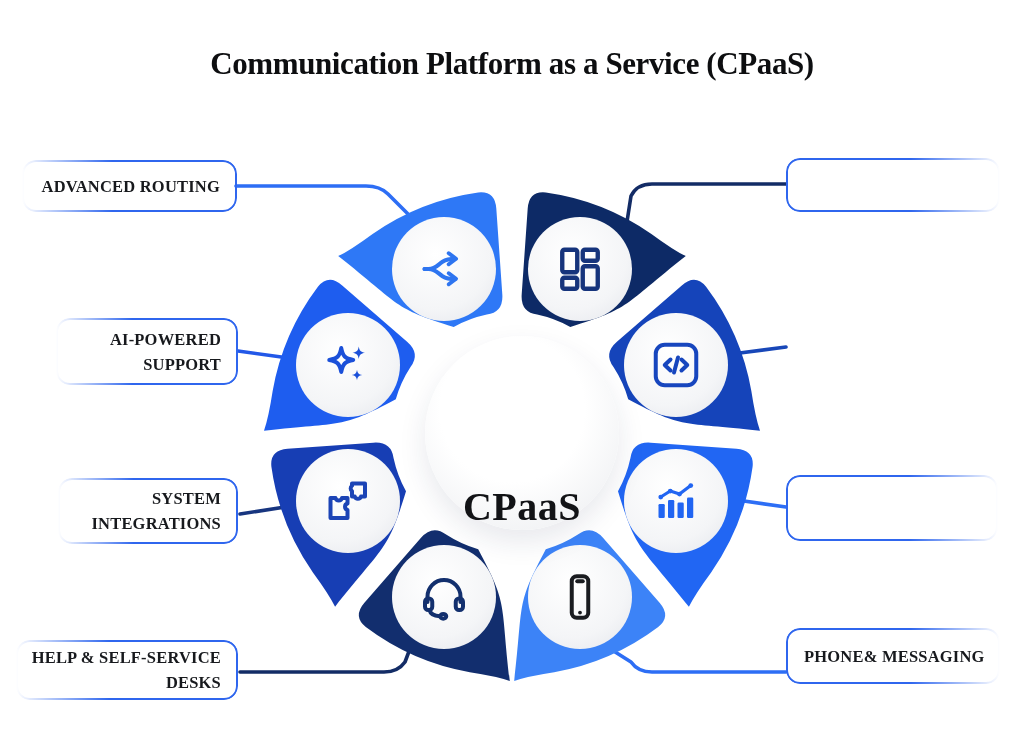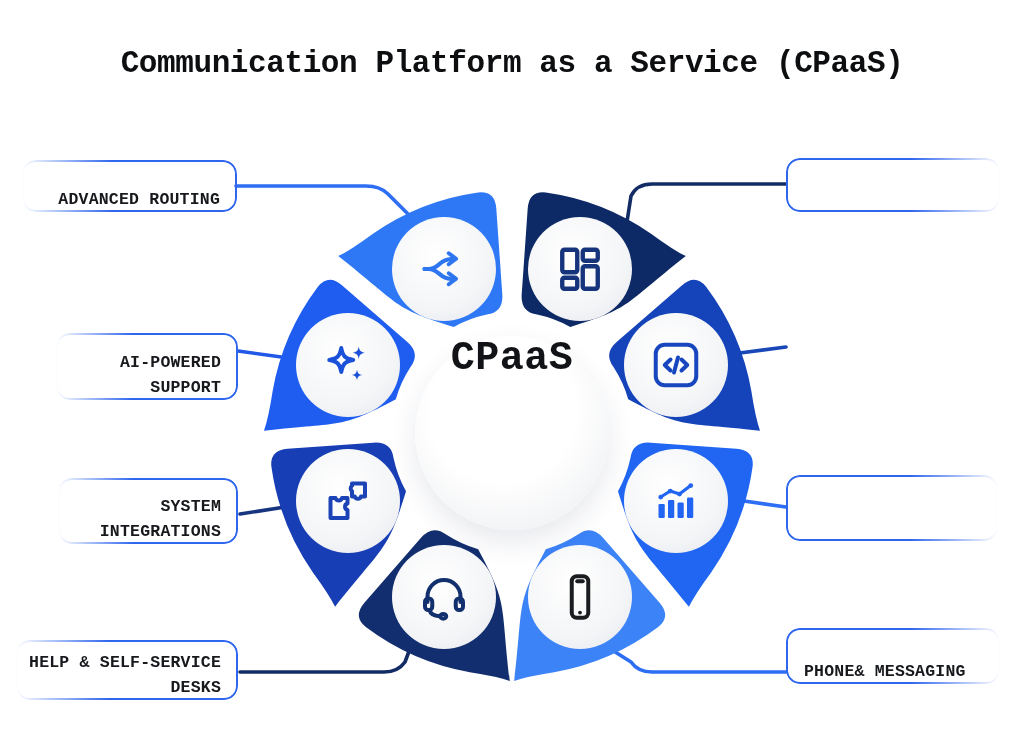--- a/index.html
+++ b/index.html
@@ -1,55 +1,55 @@
 <!DOCTYPE html>
 <html><head>
 <meta charset="utf-8">
 <style>
   html,body{margin:0;padding:0;background:#ffffff;}
   .stage{
     position:relative;width:1024px;height:731px;overflow:hidden;
-    background:#ffffff;font-family:Liberation Mono, monospace;
+    background:#ffffff;font-family:Liberation Serif, serif;
   }
   .title{
     position:absolute;left:0;top:46px;width:1024px;text-align:center;
     font-size:31px;font-weight:800;letter-spacing:-0.4px;color:#0d0e10;
   }
   .diagram{position:absolute;left:0;top:0;}
   
   .center-circle{
-    position:absolute;left:415px;top:336px;width:194px;height:194px;border-radius:50%;
+    position:absolute;left:425px;top:336px;width:194px;height:194px;border-radius:50%;
     background:radial-gradient(circle at 45% 38%, #ffffff 45%, #f2f3f5 78%, #e9eaee 100%);
     box-shadow:0 12px 28px rgba(30,40,80,.10);
-    display:flex;align-items:flex-start;justify-content:center;
+    display:flex;align-items:flex-end;justify-content:center;
   }
   .center-circle span{font-size:40px;font-weight:800;color:#121316;letter-spacing:0.5px;}
   
-  .label-box{position:absolute;display:flex;align-items:flex-end;}
+  .label-box{position:absolute;display:flex;align-items:center;}
   .box-border{
     position:absolute;inset:0;border:2.5px solid #2f66ee;border-radius:14px;
     pointer-events:none;
   }
   .fade-left .box-border{
     -webkit-mask-image:linear-gradient(to left,#000 58%,rgba(0,0,0,0) 100%);
             mask-image:linear-gradient(to left,#000 58%,rgba(0,0,0,0) 100%);
   }
   .fade-right .box-border{
     -webkit-mask-image:linear-gradient(to right,#000 58%,rgba(0,0,0,0) 100%);
             mask-image:linear-gradient(to right,#000 58%,rgba(0,0,0,0) 100%);
   }
   .label-text{
     width:100%;font-size:16.5px;font-weight:700;color:#17191d;line-height:25px;
     letter-spacing:0.2px;white-space:pre-line;
   }
   .fade-left .label-text{text-align:right;padding-right:17px;}
   .fade-right .label-text{text-align:left;padding-left:18px;}
   
   #lb-advanced   {left:22px;  top:160px; width:215px; height:52px;}
-  #lb-ai        {left:56px;  top:333px; width:182px; height:67px;}
+  #lb-ai        {left:56px;  top:318px; width:182px; height:67px;}
   #lb-system    {left:58px;  top:478px; width:180px; height:66px;}
   #lb-help      {left:16px;  top:640px; width:222px; height:60px;}
   #lb-templates {left:786px; top:158px; width:214px; height:54px;}
   #lb-api       {left:786px; top:318px; width:200px; height:55px;}
   #lb-analytics {left:786px; top:475px; width:212px; height:66px;}
   #lb-phone     {left:786px; top:628px; width:214px; height:56px;}
   
   .icon{fill:none;stroke:currentColor;stroke-width:1.6;stroke-linecap:round;stroke-linejoin:round;}
   .icon .f{fill:currentColor;stroke:none;}
   .icon .thick{stroke-width:1.75;}

